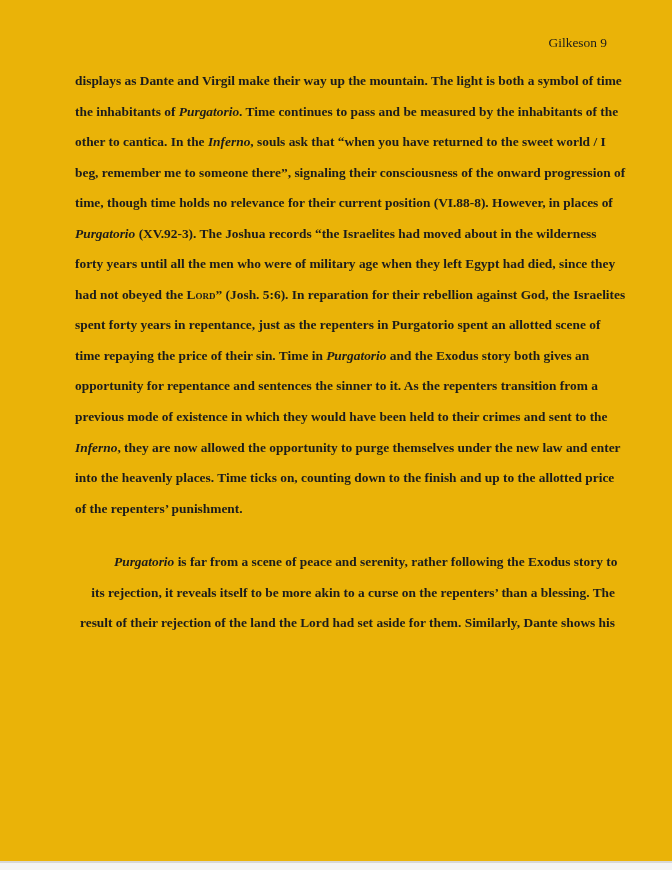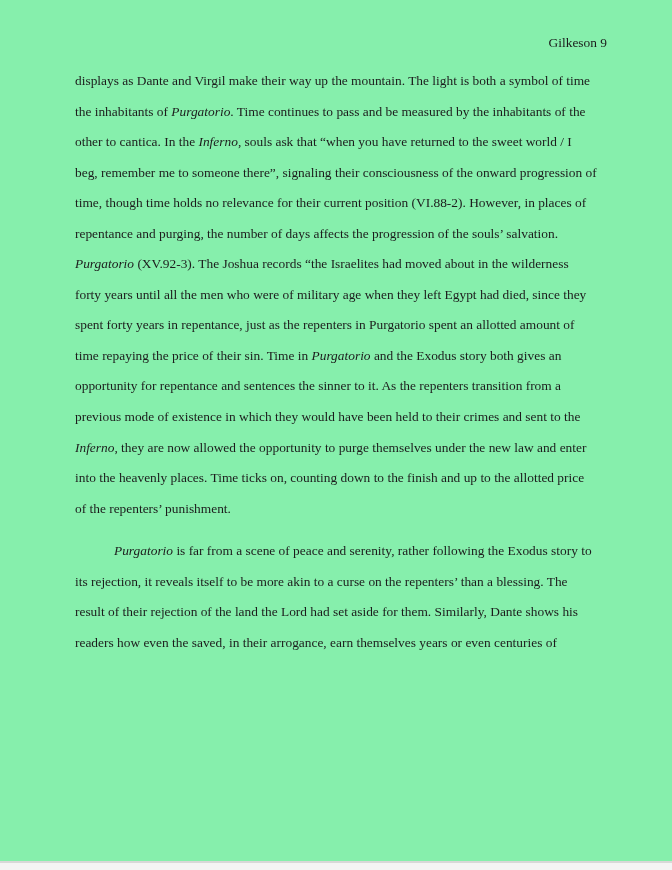--- a/index.html
+++ b/index.html
@@ -7,21 +7,21 @@
     padding: 0;
     background: #ffffff;
     width: 672px;
     height: 870px;
     overflow: hidden;
   }
   .page {
     position: relative;
     width: 672px;
     height: 861px;
-    background: #86efac;
+    background: #eab308;
     border-bottom: 2px solid #d8d8d8;
     box-sizing: content-box;
     font-family: "Liberation Serif", "DejaVu Serif", serif;
     color: #1c1c1c;
   }
   .below-page {
     width: 672px;
     height: 7px;
     background: #f4f4f4;
   }
@@ -35,55 +35,54 @@
     white-space: nowrap;
   }
   .content {
     position: absolute;
     top: 66px;
     left: 75px;
     width: 540px;
     font-size: 13.4px;
     color: #1c1c1c;
   }
-  .paragraph { margin: 0; padding: 0; }
-  .paragraph + .paragraph { margin-top: 12px; }
+  .paragraph { margin: 0; padding: 0; font-weight: bold; }
+  .paragraph + .paragraph { margin-top: 23px; text-align: right; }
   .line {
     height: 30.55px;
     line-height: 30.55px;
     white-space: nowrap;
   }
   .line.first-indent { padding-left: 39px; }
   .run-i  { font-style: italic; }
   .run-sc { font-variant: small-caps; }
 </style>
 </head>
 <body>
 
 <div class="page">
   <div class="running-header">Gilkeson 9</div>
   <div class="content">
       <div class="paragraph">
         <div class="line"><span class="run">displays as Dante and Virgil make their way up the mountain. The light is both a symbol of time</span></div>
         <div class="line"><span class="run">the inhabitants of </span><span class="run-i">Purgatorio</span><span class="run">. Time continues to pass and be measured by the inhabitants of the</span></div>
         <div class="line"><span class="run">other to cantica. In the </span><span class="run-i">Inferno</span><span class="run">, souls ask that “when you have returned to the sweet world / I</span></div>
         <div class="line"><span class="run">beg, remember me to someone there”, signaling their consciousness of the onward progression of</span></div>
-        <div class="line"><span class="run">time, though time holds no relevance for their current position (VI.88-2). However, in places of</span></div>
-        <div class="line"><span class="run">repentance and purging, the number of days affects the progression of the souls’ salvation.</span></div>
+        <div class="line"><span class="run">time, though time holds no relevance for their current position (VI.88-8). However, in places of</span></div>
         <div class="line"><span class="run-i">Purgatorio</span><span class="run"> (XV.92-3). The Joshua records “the Israelites had moved about in the wilderness</span></div>
         <div class="line"><span class="run">forty years until all the men who were of military age when they left Egypt had died, since they</span></div>
-        <div class="line"><span class="run">spent forty years in repentance, just as the repenters in Purgatorio spent an allotted amount of</span></div>
+        <div class="line"><span class="run">had not obeyed the </span><span class="run-sc">Lord</span><span class="run">” (Josh. 5:6). In reparation for their rebellion against God, the Israelites</span></div>
+        <div class="line"><span class="run">spent forty years in repentance, just as the repenters in Purgatorio spent an allotted scene of</span></div>
         <div class="line"><span class="run">time repaying the price of their sin. Time in </span><span class="run-i">Purgatorio</span><span class="run"> and the Exodus story both gives an</span></div>
         <div class="line"><span class="run">opportunity for repentance and sentences the sinner to it. As the repenters transition from a</span></div>
         <div class="line"><span class="run">previous mode of existence in which they would have been held to their crimes and sent to the</span></div>
         <div class="line"><span class="run-i">Inferno</span><span class="run">, they are now allowed the opportunity to purge themselves under the new law and enter</span></div>
         <div class="line"><span class="run">into the heavenly places. Time ticks on, counting down to the finish and up to the allotted price</span></div>
         <div class="line"><span class="run">of the repenters’ punishment.</span></div>
       </div>
       <div class="paragraph">
         <div class="line first-indent"><span class="run-i">Purgatorio</span><span class="run"> is far from a scene of peace and serenity, rather following the Exodus story to</span></div>
         <div class="line"><span class="run">its rejection, it reveals itself to be more akin to a curse on the repenters’ than a blessing. The</span></div>
         <div class="line"><span class="run">result of their rejection of the land the Lord had set aside for them. Similarly, Dante shows his</span></div>
-        <div class="line"><span class="run">readers how even the saved, in their arrogance, earn themselves years or even centuries of</span></div>
       </div>
     </div>
 </div>
 <div class="below-page"></div>
 
 </body></html>

